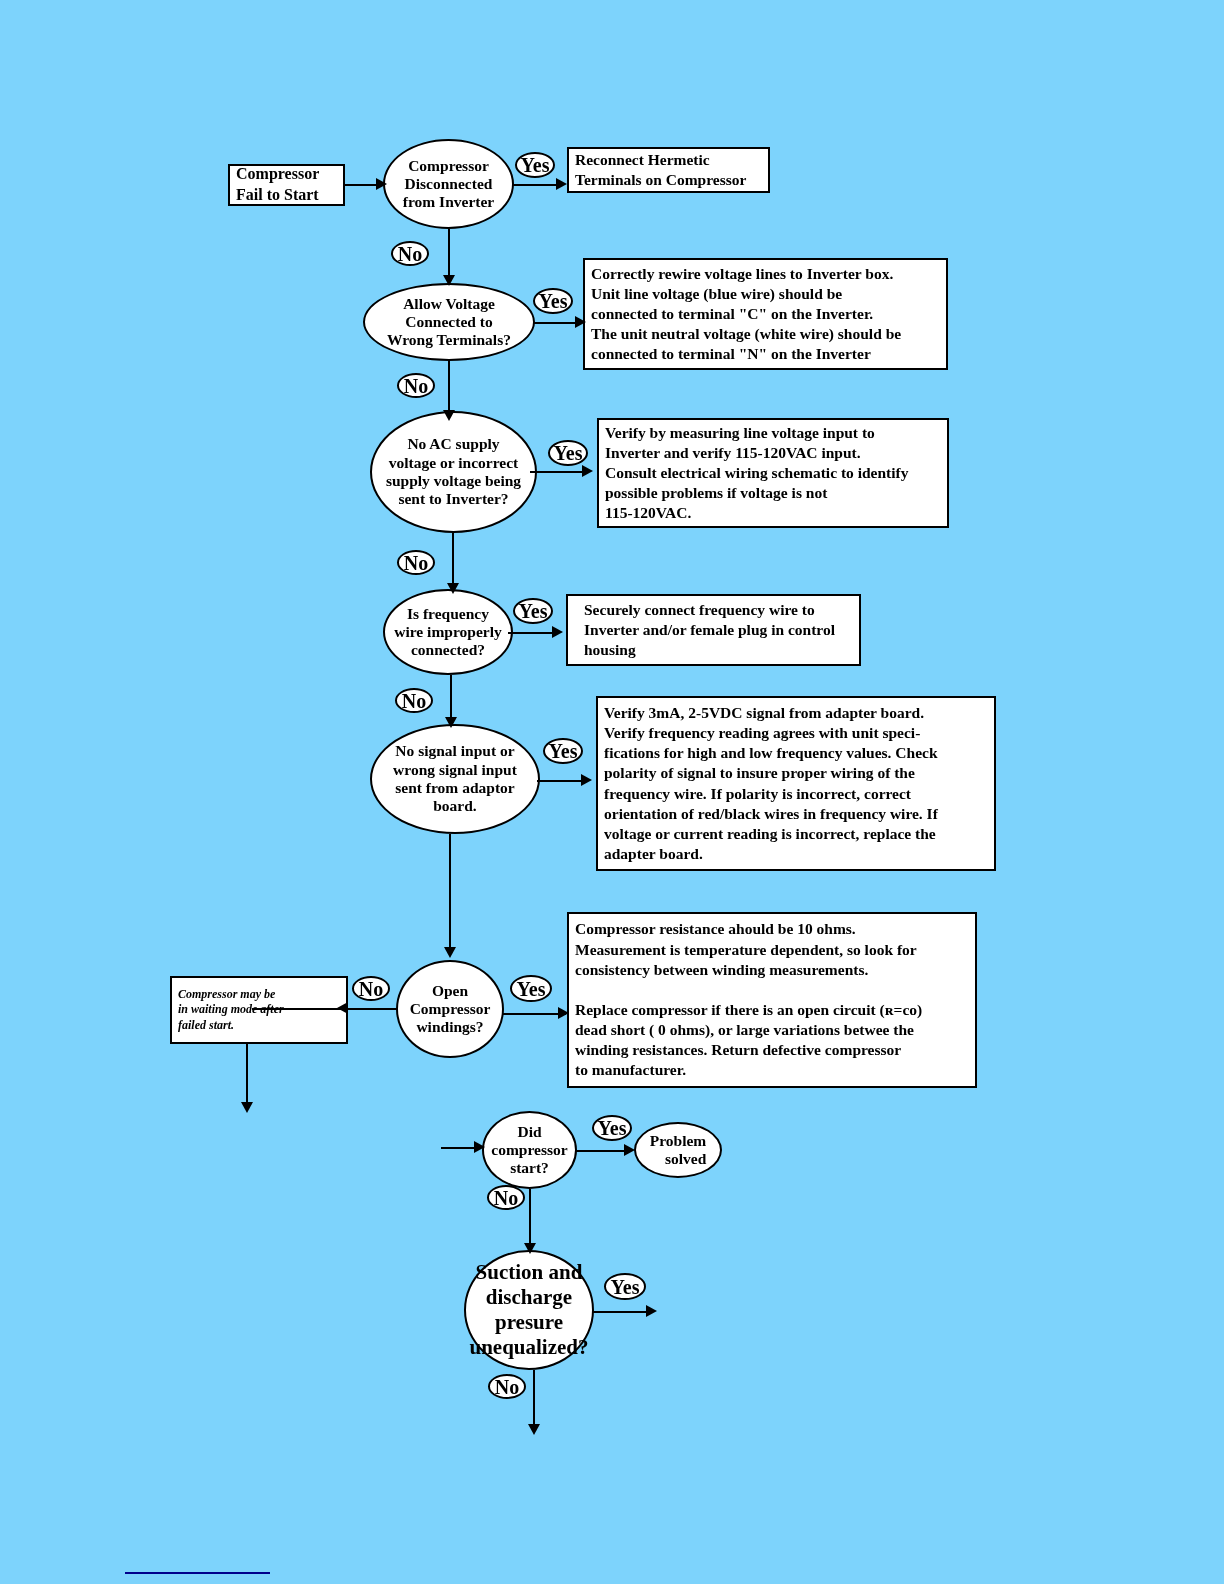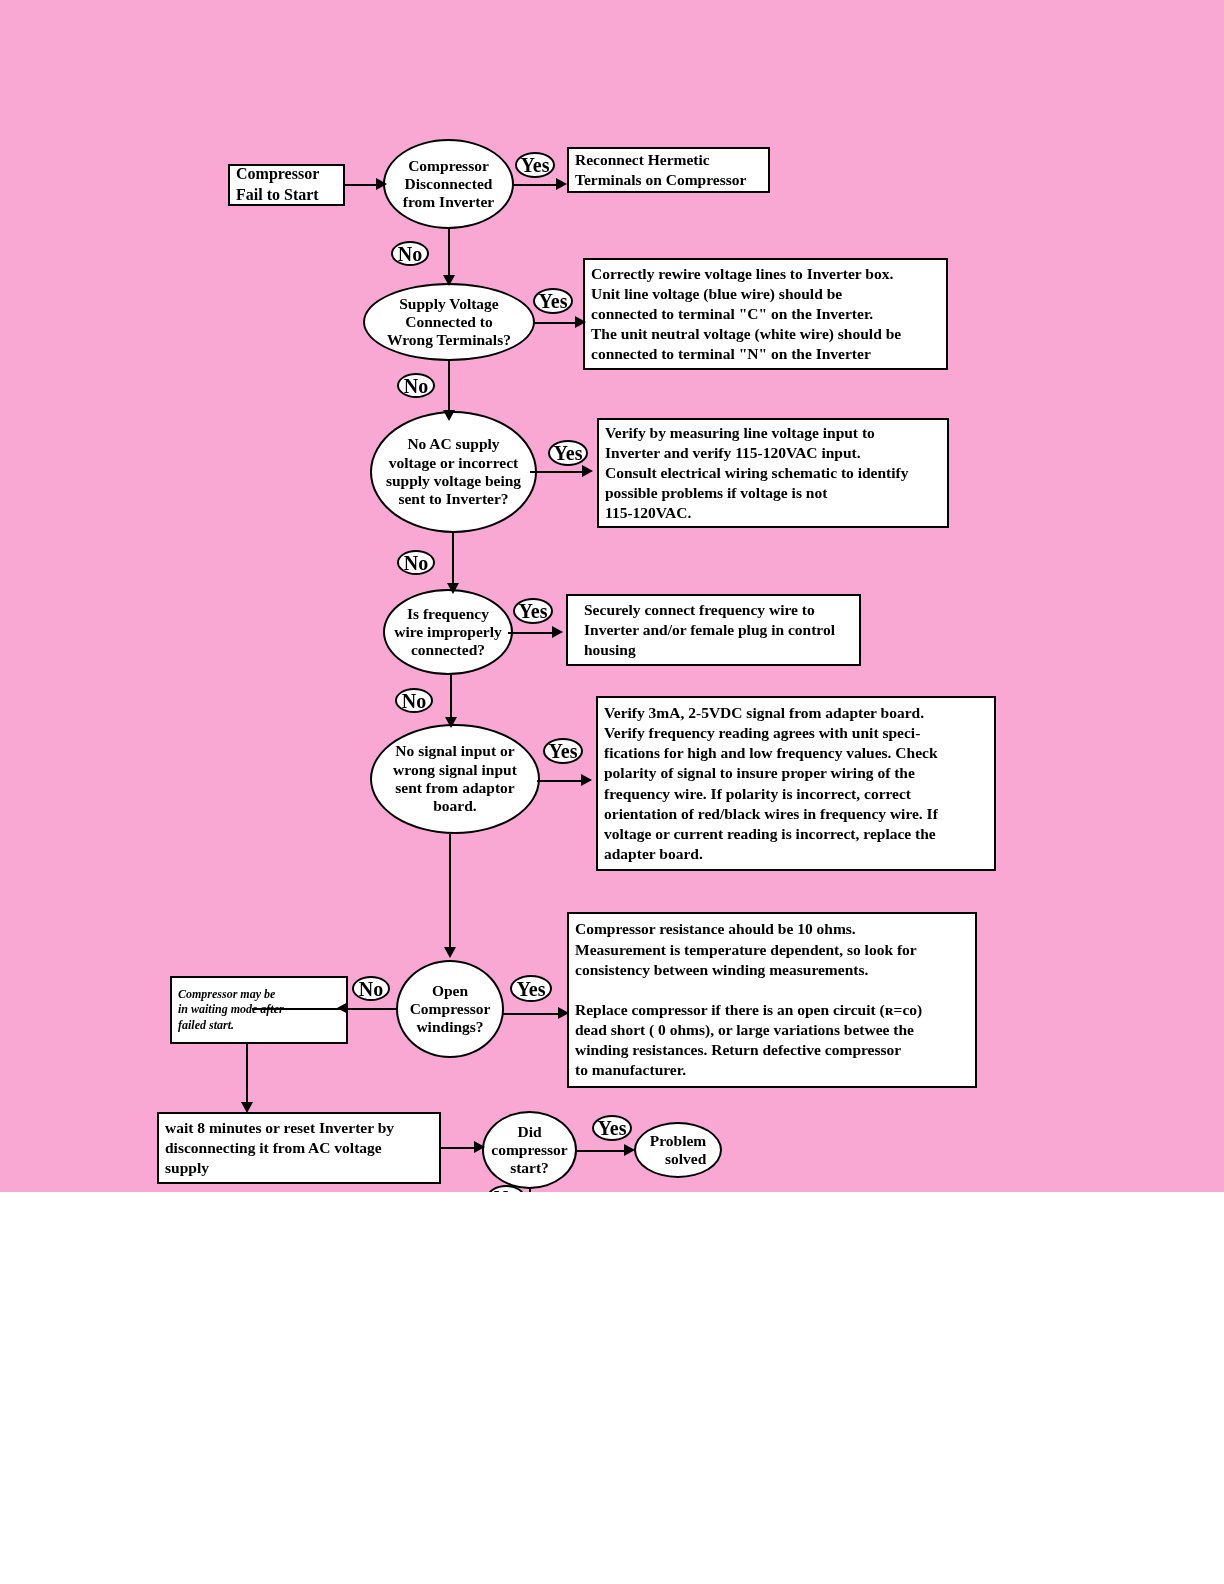--- a/index.html
+++ b/index.html
@@ -3,22 +3,22 @@
 <meta charset="utf-8">
 <style>
   html, body {
     margin: 0;
     padding: 0;
     background: #ffffff;
   }
   #page {
     position: relative;
     width: 1224px;
-    height: 1192px;
-    background: #f9a8d4;
+    height: 1584px;
+    background: #7dd3fc;
     font-family: "Liberation Serif", "DejaVu Serif", serif;
     overflow: hidden;
   }
   .node {
     position: absolute;
     box-sizing: border-box;
     display: flex;
     align-items: center;
     justify-content: center;
     text-align: center;
@@ -115,21 +115,21 @@
   <div class="arrow-r" style="left:556px; top:178px;"></div>
   <div class="badge" style="left:515px; top:152px; width:40px; height:26px;">Yes</div>
 
   <div class="node box" style="left:567px; top:147px; width:203px; height:46px; font-size:15.5px;">Reconnect Hermetic
 Terminals on Compressor</div>
 
   <div class="line-v" style="left:448px; top:229px; height:53px;"></div>
   <div class="arrow-d" style="left:443px; top:275px;"></div>
   <div class="badge" style="left:391px; top:241px; width:38px; height:25px;">No</div>
 
-  <div class="node ellipse" style="left:363px; top:283px; width:172px; height:78px; font-size:15.5px;">Supply Voltage
+  <div class="node ellipse" style="left:363px; top:283px; width:172px; height:78px; font-size:15.5px;">Allow Voltage
 Connected to
 Wrong Terminals?</div>
 
   <div class="line-h" style="left:533px; top:322px; width:48px;"></div>
   <div class="arrow-r" style="left:575px; top:316px;"></div>
   <div class="badge" style="left:533px; top:288px; width:40px; height:26px;">Yes</div>
 
   <div class="node box" style="left:583px; top:258px; width:365px; height:112px; font-size:15.5px;">Correctly rewire voltage lines to Inverter box.
 Unit line voltage (blue wire) should be
 connected to terminal "C" on the Inverter.
@@ -217,23 +217,20 @@
 consistency between winding measurements.
 
 Replace compressor if there is an open circuit (ʀ=co)
 dead short ( 0 ohms), or large variations betwee the
 winding resistances.  Return defective compressor
 to manufacturer.</div>
 
   <div class="line-v" style="left:246px; top:1044px; height:65px;"></div>
   <div class="arrow-d" style="left:241px; top:1102px;"></div>
 
-  <div class="node box" style="left:157px; top:1112px; width:284px; height:72px; font-size:15.5px;">wait 8 minutes or reset Inverter by
-disconnecting it from AC voltage
-supply</div>
 
   <div class="line-h" style="left:441px; top:1147px; width:39px;"></div>
   <div class="arrow-r" style="left:474px; top:1141px;"></div>
 
   <div class="node ellipse" style="left:482px; top:1111px; width:95px; height:78px; font-size:15.5px;">Did
 compressor
 start?</div>
 
   <div class="line-h" style="left:575px; top:1150px; width:55px;"></div>
   <div class="arrow-r" style="left:624px; top:1144px;"></div>

